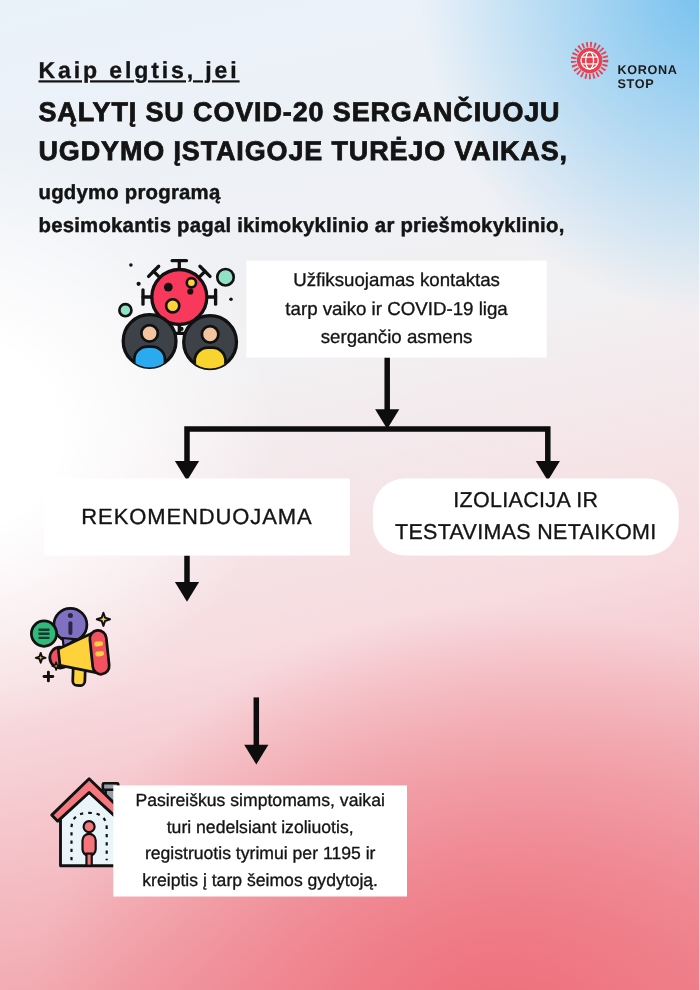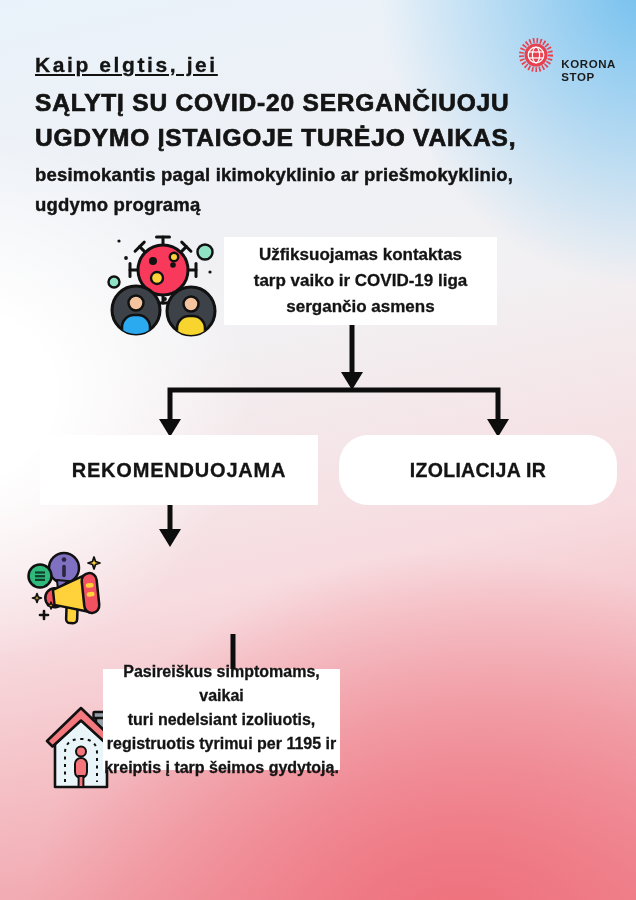--- a/index.html
+++ b/index.html
@@ -13,27 +13,27 @@
       linear-gradient(168deg, #e9f2fa 0%, #f2f0f2 38%, #f7dbdf 62%, #f0939c 100%);
   }
   .logo { position:absolute; top:26px; right:20px; display:flex; align-items:center; gap:7px; }
   .logo-text { display:flex; flex-direction:column; font-weight:bold; font-size:11.5px;
     letter-spacing:.6px; line-height:1.12; color:#1b1b1b;margin-top:32px; }
   .title-block { position:absolute; left:35px; top:53px; width:570px; }
   .intro { font-size:21px; font-weight:bold; letter-spacing:2.6px; margin-bottom:8px;text-decoration:underline; -webkit-text-stroke:.3px #111; }
   .main-title { font-size:24.5px; font-weight:bold; letter-spacing:.8px; line-height:35px; -webkit-text-stroke:.7px #111; }
   .subtitle { font-size:18.5px; font-weight:bold; letter-spacing:.2px; line-height:30px; margin-top:5px; -webkit-text-stroke:.4px #111; }
   .box { position:absolute; background:#ffffff; display:flex; flex-direction:column;
-    justify-content:center; align-items:center; text-align:center; font-weight:bold;
+    justify-content:center; align-items:center; text-align:center; font-weight:normal;
     color:#141414; -webkit-text-stroke:.3px #141414; }
   .box1 { left:224px; top:237px; width:273px; height:88px; font-size:17px; line-height:26px; }
   .boxL { left:40px;  top:435px; width:278px; height:70px; font-size:20px; letter-spacing:.8px;text-align:center; }
   .boxR { left:339px; top:435px; width:278px; height:70px; font-size:19.5px; line-height:29px; letter-spacing:.3px;border-radius:29px; }
   .box2 { left:104px; top:547px; width:275px; height:88px; font-size:17px; line-height:27px; }
-  .box3 { left:103px; top:669px; width:237px; height:101px; font-size:16px; line-height:24px; }
+  .box3 { left:103px; top:714px; width:267px; height:101px; font-size:16px; line-height:24px; }
   .connectors { position:absolute; left:0; top:0; width:636px; height:900px; pointer-events:none; }
   .st { stroke:#0d0d0d; stroke-width:5; fill:none; }
   .sf { fill:#0d0d0d; }
   .icon { position:absolute; }
   .icon-virus { left:106px; top:231px; }
   .icon-mega  { left:27px;  top:547px; }
   .icon-house { left:44px;  top:703px; }
 </style>
 </head>
 <body>
@@ -57,22 +57,22 @@
     </div>
   </header>
 
   <section class="title-block">
     <div class="intro">Kaip elgtis, jei</div>
     <div class="main-title">
       <div>SĄLYTĮ SU COVID-20 SERGANČIUOJU</div>
       <div>UGDYMO ĮSTAIGOJE TURĖJO VAIKAS,</div>
     </div>
     <div class="subtitle">
+      <div>ugdymo programą</div>
       <div>besimokantis pagal ikimokyklinio ar priešmokyklinio,</div>
-      <div>ugdymo programą</div>
     </div>
   </section>
 
   <svg class="connectors" viewBox="0 0 636 900">
     <g>
       <line class="st" x1="352" y1="325" x2="352" y2="374"></line>
       <polygon class="sf" points="352,390 341,372 363,372"></polygon>
     </g>
     <g>
       <path class="st" d="M170,421 L170,390 L498,390 L498,421"></path>
@@ -144,20 +144,21 @@
     <div>Užfiksuojamas kontaktas</div>
     <div>tarp vaiko ir COVID-19 liga</div>
     <div>sergančio asmens</div>
   </div>
 
   <div class="box boxL">
     <div>REKOMENDUOJAMA</div>
   </div>
   <div class="box boxR">
     <div>IZOLIACIJA IR</div>
+    <div>TESTAVIMAS NETAIKOMI</div>
   </div>
 
   <svg class="icon icon-mega" width="82" height="82" viewBox="0 0 82 82">
     <g>
       <circle cx="37" cy="21" r="15" fill="#7f70c1" stroke="#111111" stroke-width="2.5"></circle>
       <polygon points="30,33 41,34 31,43" fill="#7f70c1" stroke="#111111" stroke-width="2"></polygon>
       <line x1="37" y1="19.5" x2="37" y2="28.5" stroke="#2a2640" stroke-width="3.6" stroke-linecap="round"></line>
       <circle cx="37" cy="12.6" r="2.3" fill="#2a2640"></circle>
     </g>
     <g>

